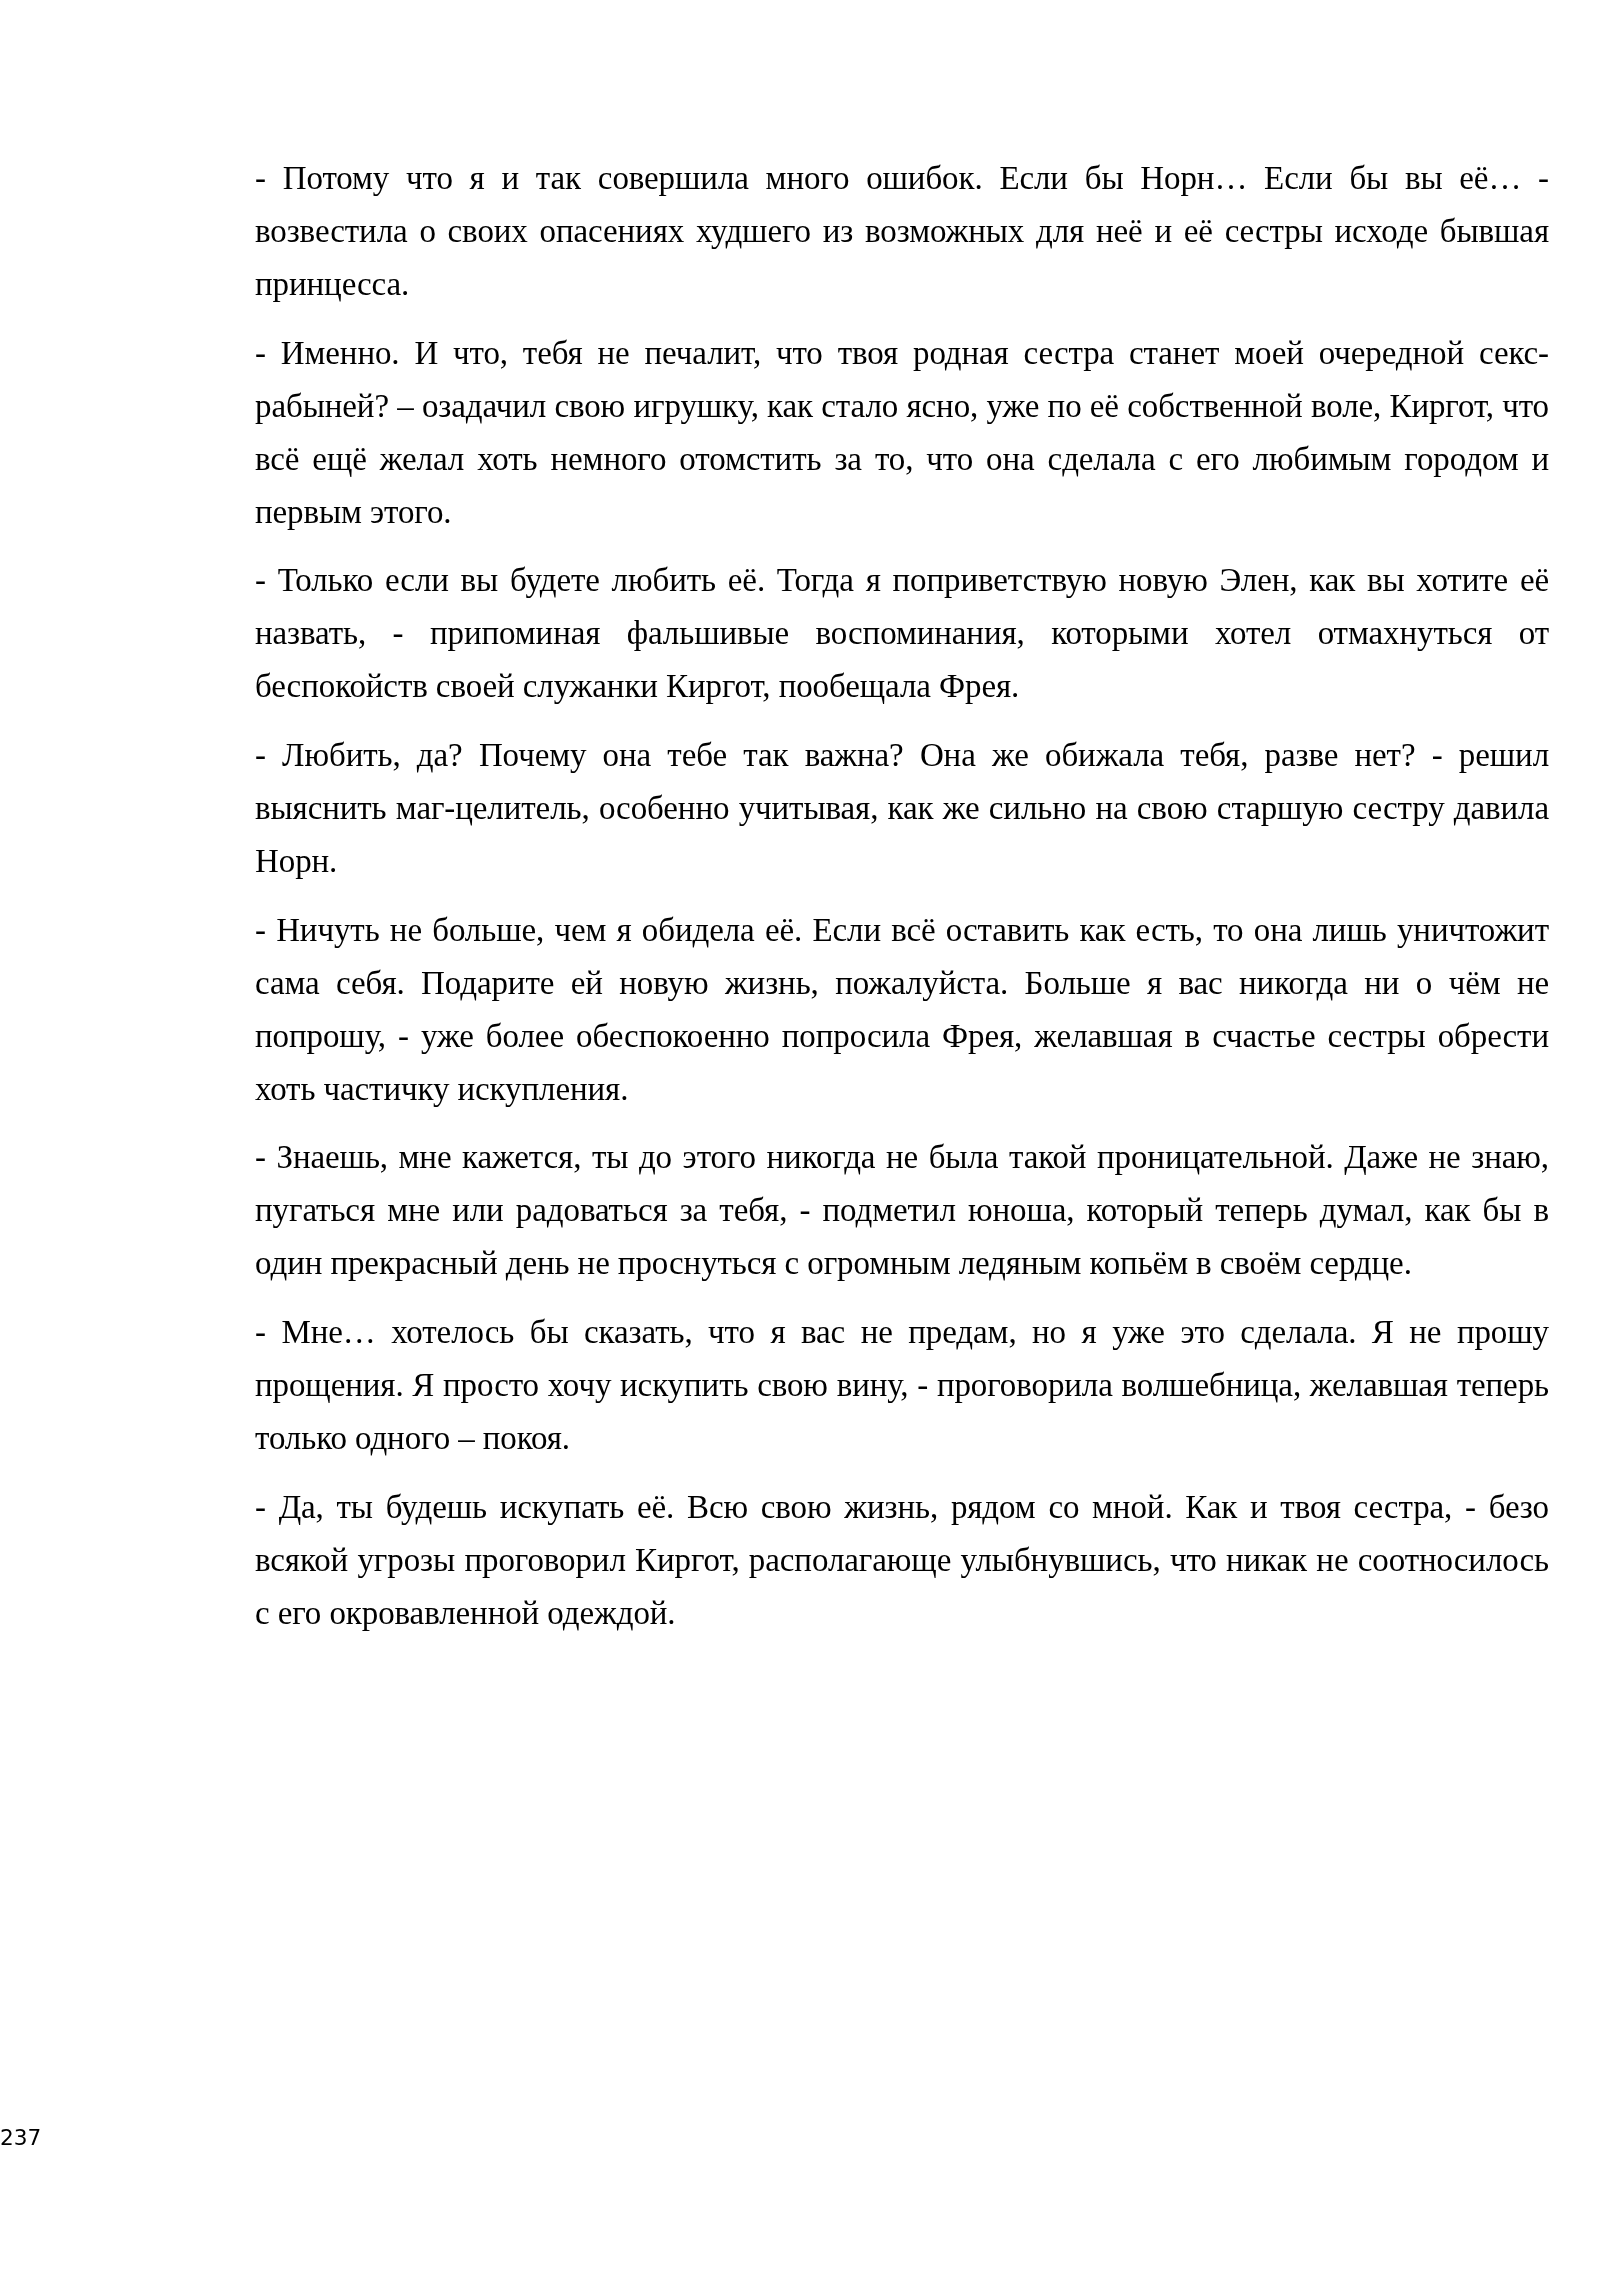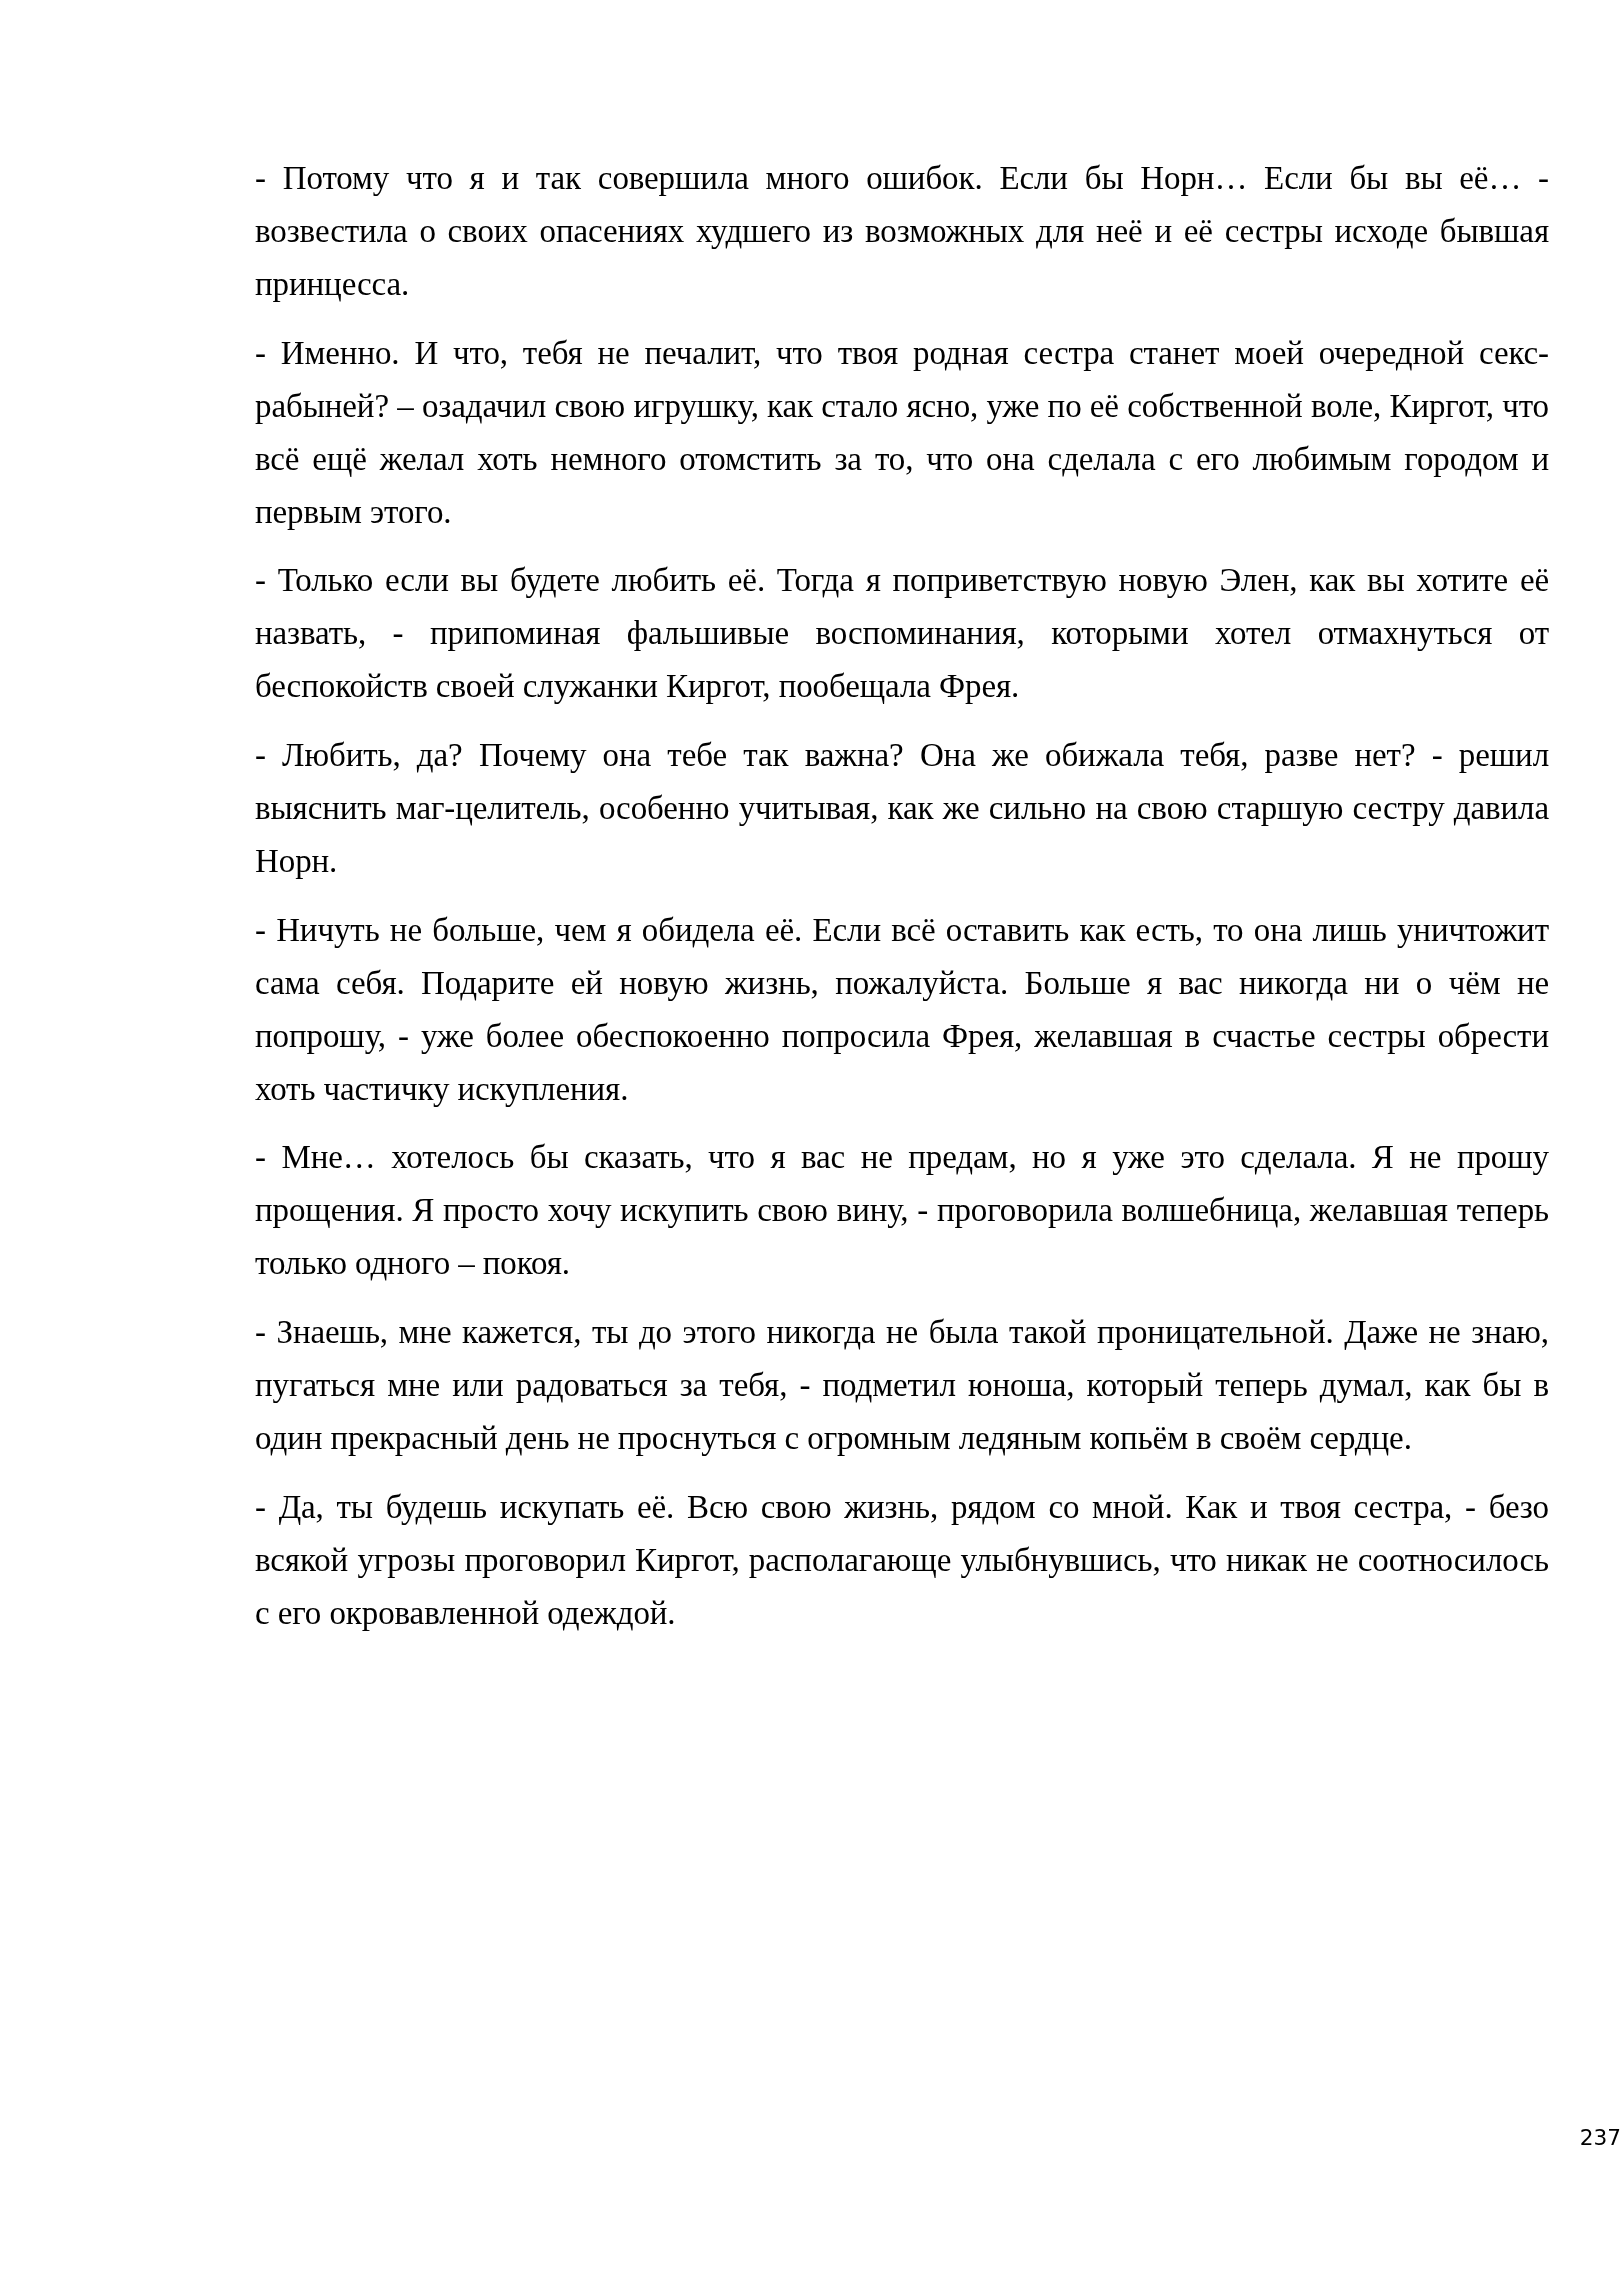--- a/index.html
+++ b/index.html
@@ -28,34 +28,34 @@
       margin: 0 0 15.7px 0;
       text-align: justify;
       text-align-last: left;
       letter-spacing: -0.1px;
     }
     .page-number {
       position: absolute;
       left: 0;
       width: 1621px;
       top: 2125px;
-      text-align: right;
+      text-align: left;
       font-family: "DejaVu Sans", "Liberation Sans", sans-serif;
       font-size: 21.6px;
       color: #000000;
     }
   </style>
 </head>
 <body>
 
 <div class="page">
   <p class="para">- Потому что я и так совершила много ошибок. Если бы Норн… Если бы вы её… - возвестила о своих опасениях худшего из возможных для неё и её сестры исходе бывшая принцесса.</p>
   <p class="para">- Именно. И что, тебя не печалит, что твоя родная сестра станет моей очередной секс-рабыней? – озадачил свою игрушку, как стало ясно, уже по её собственной воле, Киргот, что всё ещё желал хоть немного отомстить за то, что она сделала с его любимым городом и первым этого.</p>
   <p class="para">- Только если вы будете любить её. Тогда я поприветствую новую Элен, как вы хотите её назвать, - припоминая фальшивые воспоминания, которыми хотел отмахнуться от беспокойств своей служанки Киргот, пообещала Фрея.</p>
   <p class="para">- Любить, да? Почему она тебе так важна? Она же обижала тебя, разве нет? - решил выяснить маг-целитель, особенно учитывая, как же сильно на свою старшую сестру давила Норн.</p>
   <p class="para">- Ничуть не больше, чем я обидела её. Если всё оставить как есть, то она лишь уничтожит сама себя. Подарите ей новую жизнь, пожалуйста. Больше я вас никогда ни о чём не попрошу, - уже более обеспокоенно попросила Фрея, желавшая в счастье сестры обрести хоть частичку искупления.</p>
+  <p class="para">- Знаешь, мне кажется, ты до этого никогда не была такой проницательной. Даже не знаю, пугаться мне или радоваться за тебя, - подметил юноша, который теперь думал, как бы в один прекрасный день не проснуться с огромным ледяным копьём в своём сердце.</p>
   <p class="para">- Мне… хотелось бы сказать, что я вас не предам, но я уже это сделала. Я не прошу прощения. Я просто хочу искупить свою вину, - проговорила волшебница, желавшая теперь только одного – покоя.</p>
-  <p class="para">- Знаешь, мне кажется, ты до этого никогда не была такой проницательной. Даже не знаю, пугаться мне или радоваться за тебя, - подметил юноша, который теперь думал, как бы в один прекрасный день не проснуться с огромным ледяным копьём в своём сердце.</p>
   <p class="para">- Да, ты будешь искупать её. Всю свою жизнь, рядом со мной. Как и твоя сестра, - безо всякой угрозы проговорил Киргот, располагающе улыбнувшись, что никак не соотносилось с его окровавленной одеждой.</p>
 </div>
 
 <div class="page-number">237</div>
 
 
 </body></html>

